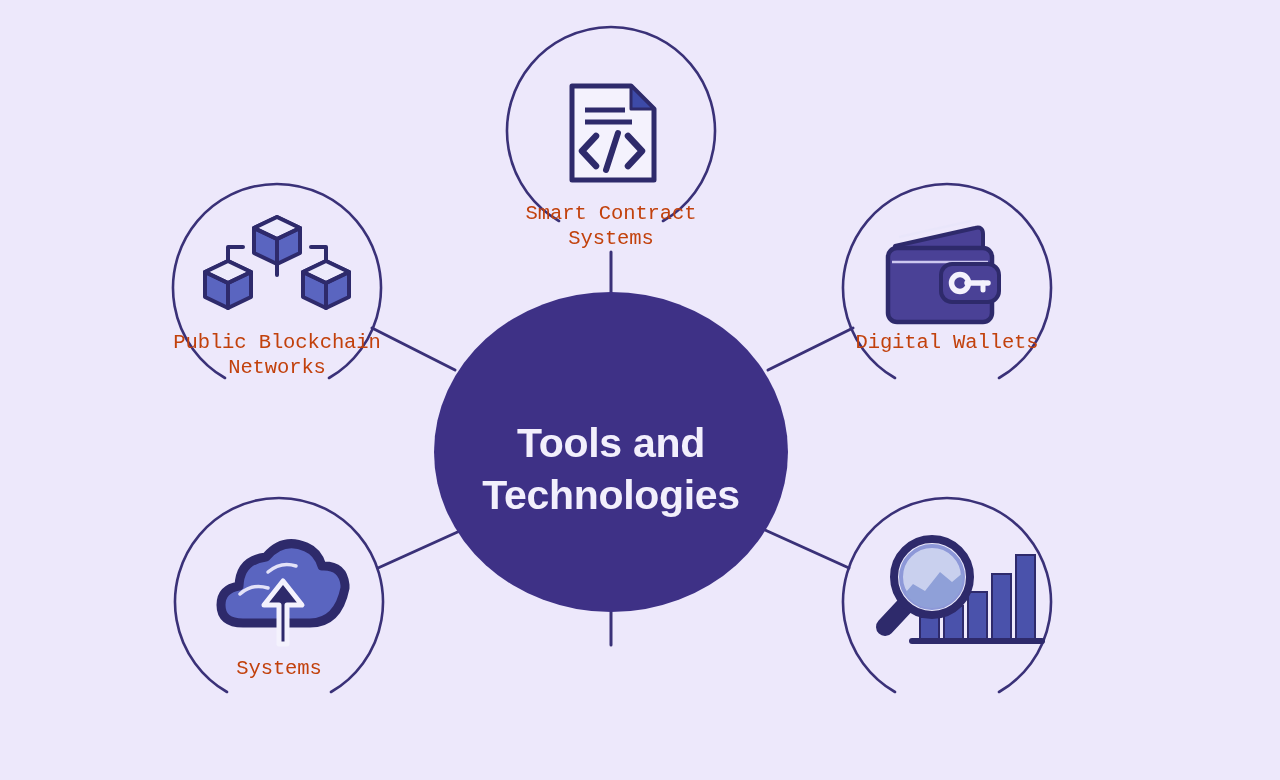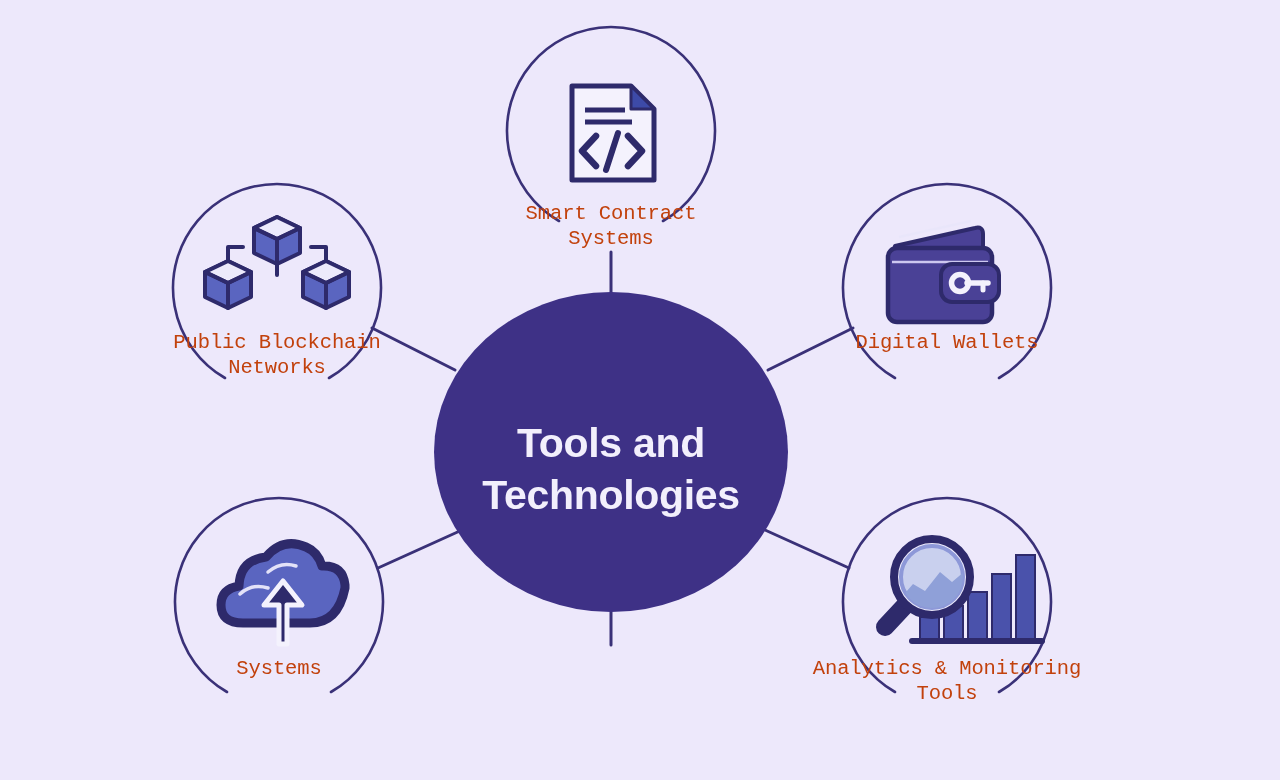--- a/index.html
+++ b/index.html
@@ -162,15 +162,14 @@
   <div class="node-label" style="left:451px; top:201px; width:320px;">Smart Contract
 Systems</div>
 
   <div class="node-label" style="left:787px; top:330px; width:320px;">Digital Wallets</div>
 
   <div class="node-label" style="left:117px; top:330px; width:320px;">Public Blockchain
 Networks</div>
 
   <div class="node-label" style="left:119px; top:656px; width:320px;">Systems</div>
 
-  <div class="node-label" style="left:787px; top:656px; width:320px;">Analytics &amp; Monitoring Tools</div>
 
 </div>
 
 </body></html>

